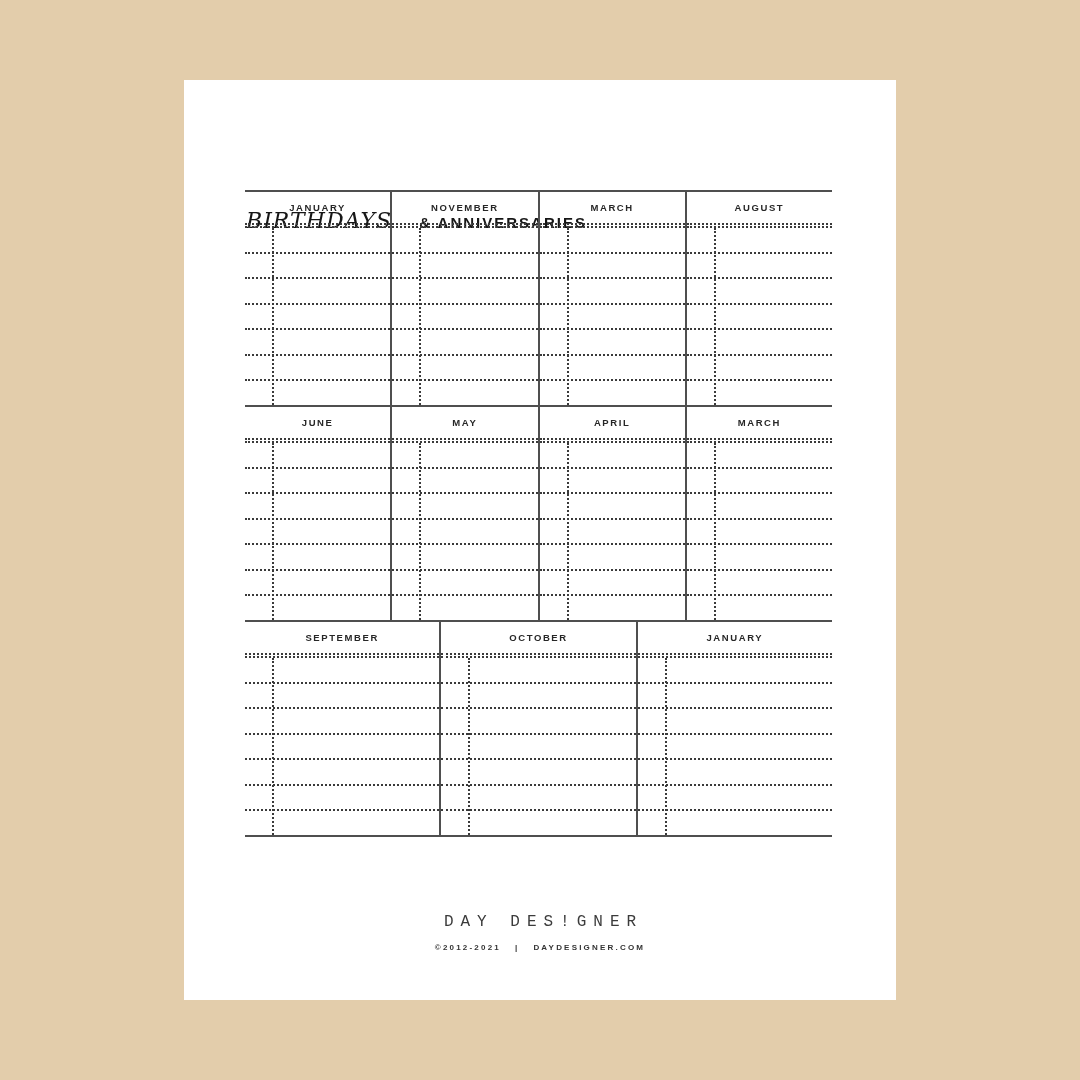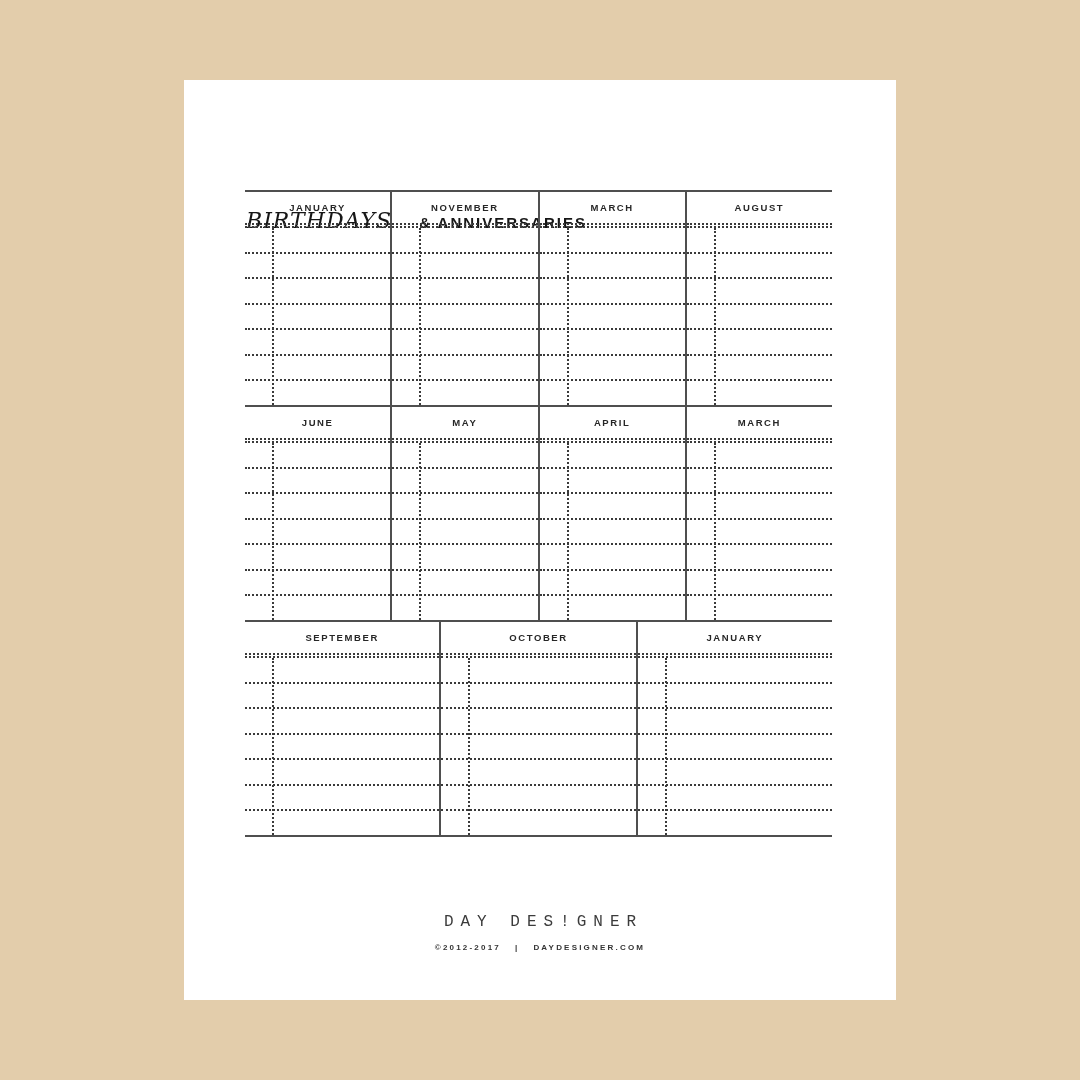--- a/index.html
+++ b/index.html
@@ -312,19 +312,19 @@
               <div class="entry-row"></div>
             </div>
             <div class="v-subline"></div>
           </div>
         </div>
       </div>
 
     <div class="footer-brand">DAY DES!GNER</div>
 
     <div class="footer-copyright">
-      <span>©2012-2017</span>
+      <span>©2012-2021</span>
       <span>|</span>
       <span>DAYDESIGNER.COM</span>
     </div>
 
   </div>
 </div>
 
 </body></html>

